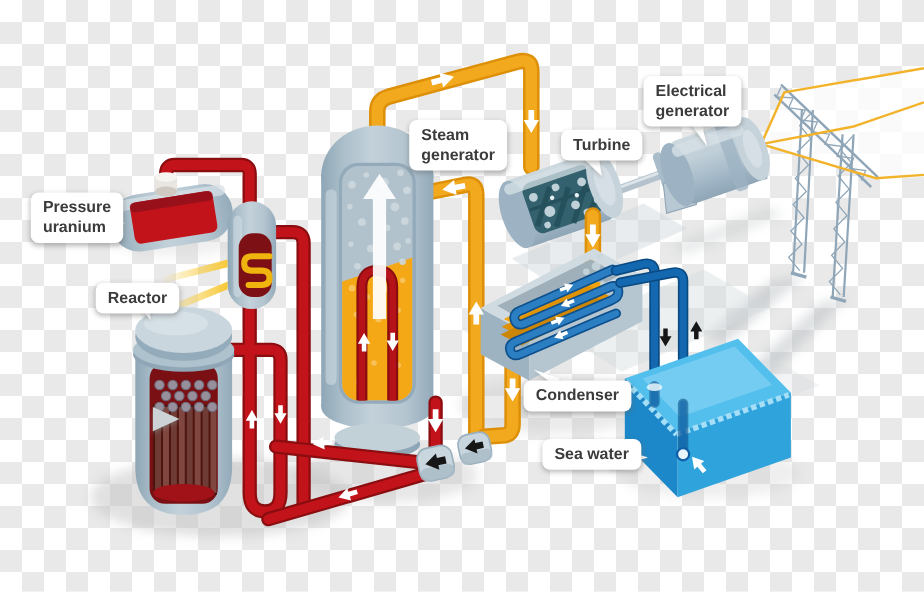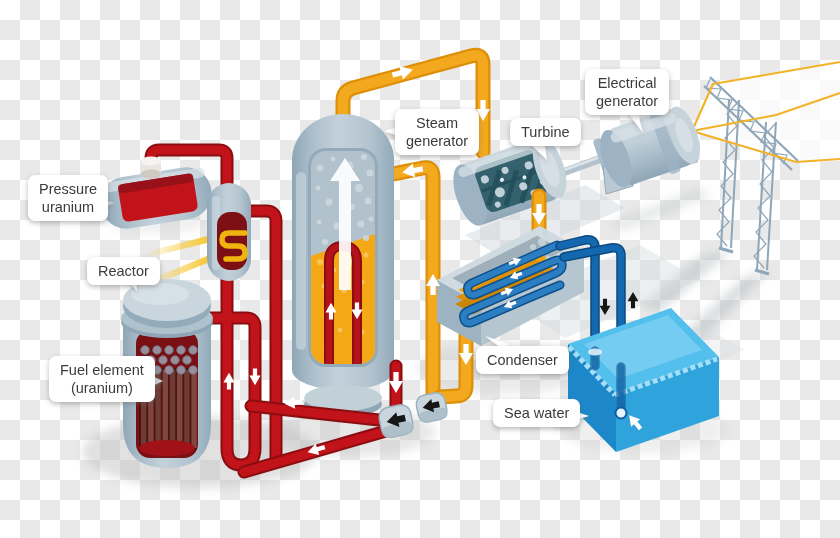--- a/index.html
+++ b/index.html
@@ -14,22 +14,22 @@
   .pipe{fill:none;stroke-linecap:round;stroke-linejoin:round;}
   .rO{stroke:#8a0d10;stroke-width:13}  .rI{stroke:var(--primary-loop,#c2121a);stroke-width:9}
   .yO{stroke:#dd8f07;stroke-width:15}  .yI{stroke:var(--steam-loop,#f3a91d);stroke-width:10.5}
   .bO{stroke:#0a4a82;stroke-width:9.5} .bI{stroke:var(--sea-loop,#1368b0);stroke-width:6.5}
   .sO{stroke:#0d4f8c;stroke-width:9}   .sI{stroke:#2b7ec2;stroke-width:6}
   .tO{stroke:#8a0d10;stroke-width:10}  .tI{stroke:#b5121a;stroke-width:6}
   .wa{fill:#ffffff}
   .ba{fill:#161616}
   .lbl{
     position:absolute;background:#fff;border-radius:7px;padding:5px 11px;
-    font-size:14.5px;line-height:1.25;color:var(--label-text,#3b3b3b);text-align:center;
-    white-space:pre-line;box-shadow:0 2px 5px rgba(100,100,100,.45);z-index:5;
+    font-size:14.5px;line-height:1.25;color:var(--label-text,#3b3b3b);text-align:left;
+    white-space:pre-line;box-shadow:0 2px 5px rgba(100,100,100,.45);z-index:5;font-weight:bold;
   }
 </style>
 </head>
 <body>
 
 <div class="stage">
 
 <svg width="840" height="538" viewBox="0 0 840 538">
   <defs>
     <path id="aw" d="M0,-9 L7,3 L2.6,3 L2.6,12 L-2.6,12 L-2.6,3 L-7,3 Z"></path>
@@ -387,23 +387,21 @@
     <polygon points="526,140 547,160 544,140" fill="#ffffff"></polygon>
     <polygon points="625,109 643,133 637,109" fill="#ffffff"></polygon>
     <polygon points="505,351 485,336 509,344" fill="#ffffff"></polygon>
     <polygon points="555,405 589,416 555,426" fill="#ffffff"></polygon>
   </g>
 </svg>
 
 <div class="lbl" style="left:28px;top:175px"><span>Pressure
 uranium</span></div>
 <div class="lbl" style="left:87px;top:257px"><span>Reactor</span></div>
-<div class="lbl" style="left:49px;top:356px"><span>Fuel element
-(uranium)</span></div>
-<div class="lbl" style="left:395px;top:109px"><span>Steam
+<div class="lbl" style="left:372px;top:109px"><span>Steam
 generator</span></div>
 <div class="lbl" style="left:510px;top:118px"><span>Turbine</span></div>
 <div class="lbl" style="left:585px;top:69px"><span>Electrical
 generator</span></div>
 <div class="lbl" style="left:476px;top:346px"><span>Condenser</span></div>
 <div class="lbl" style="left:493px;top:399px"><span>Sea water</span></div>
 
 </div>
 
 </body></html>

